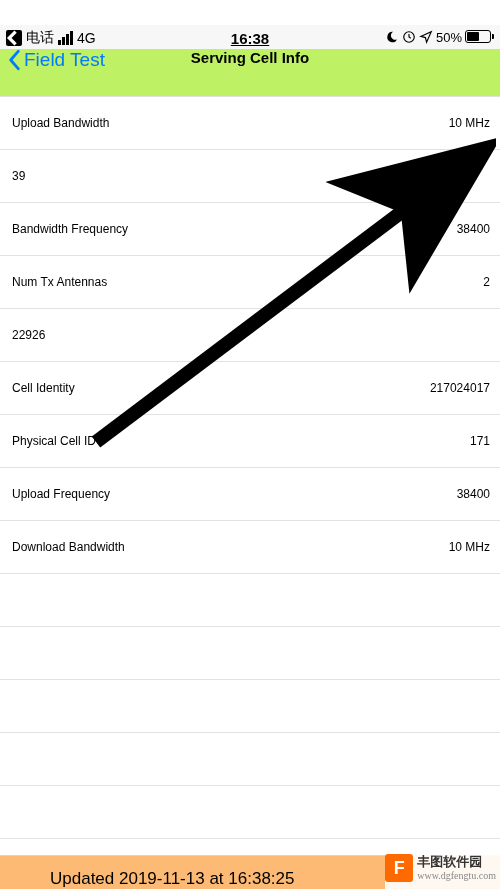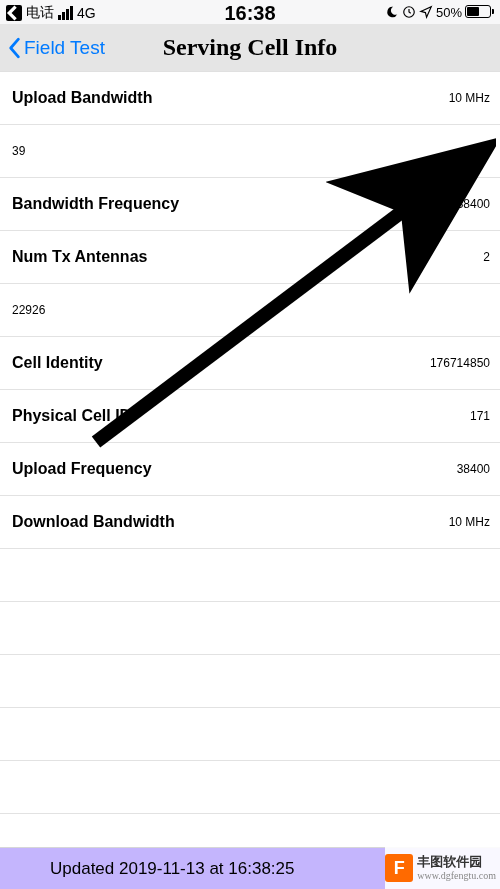--- a/index.html
+++ b/index.html
@@ -13,83 +13,84 @@
     }
     .status-bar {
       height: 24px;
       display: flex;
       align-items: center;
       justify-content: space-between;
       padding: 2px 6px 0 6px;
       font-size: 14px;
       font-weight: 500;
       background: #f7f7f8;
+      margin-top: 25px;
     }
     .sb-left { display: flex; align-items: center; gap: 4px; }
-    .sb-center { position: absolute; left: 50%; transform: translateX(-50%); font-weight: 600; font-size: 20px; }
+    .sb-center { position: absolute; left: 50%; transform: translateX(-50%); font-weight: 600; font-size: 15px; text-decoration: underline; }
     .sb-right { display: flex; align-items: flex-start; gap: 3px; font-size: 13px; }
     .carrier-box {
       width: 16px; height: 16px; background: #000; color: #fff;
       display: inline-flex; align-items: center; justify-content: center;
       font-size: 11px; border-radius: 2px;
     }
     .signal-bars { display: inline-flex; align-items: flex-end; gap: 1px; }
     .signal-bars span { width: 3px; background: #000; display: block; }
     .signal-bars span:nth-child(1){height:5px}
     .signal-bars span:nth-child(2){height:8px}
     .signal-bars span:nth-child(3){height:11px}
     .signal-bars span:nth-child(4){height:14px}
     .moon-icon svg, .circ-icon svg, .loc-icon svg { width: 14px; height: 14px; }
     .battery { display: inline-flex; align-items: center; gap: 1px; }
     .battery-body { width: 26px; height: 13px; border: 1px solid #000; border-radius: 3px; position: relative; }
     .battery-fill { position: absolute; left: 1px; top: 1px; bottom: 1px; width: 50%; background: #000; border-radius: 1px; }
     .battery-tip { width: 2px; height: 5px; background: #000; border-radius: 0 1px 1px 0; }
     .nav-bar {
       height: 48px;
-      background: #e5e5e5;
-      display: flex;
-      align-items: center;
+      background: #bef264;
+      display: flex;
+      align-items: flex-start;
       position: relative;
       border-bottom: 1px solid #e0e0e0;
     }
     .back-btn {
       display: flex; align-items: center; gap: 2px;
       color: #007aff; font-size: 19px; padding-left: 6px;
       cursor: pointer;
     }
     .back-btn svg { width: 16px; height: 22px; }
     .nav-title {
       position: absolute; left: 50%; transform: translateX(-50%);
-      font-size: 24px; font-weight: 600; color: #000; font-family: Liberation Serif, serif;
+      font-size: 15px; font-weight: 600; color: #000;
     }
     .list {
       background: #fff;
     }
     .row {
       display: flex;
       align-items: center;
       justify-content: space-between;
       padding: 0 10px 0 12px;
       height: 53px;
       border-bottom: 1px solid #e2e2e2;
     }
-    .row .label { font-size: 16px; font-weight: 700; color: #000; }
+    .row .label { font-size: 12px; font-weight: 400; color: #000; }
     .row .value { font-size: 12px; color: #000; }
     .empty-row {
       height: 53px;
       border-bottom: 1px solid #e2e2e2;
     }
     .footer {
       position: absolute;
       bottom: 0; left: 0; right: 0;
-      height: 42px;
-      background: #c4b5fd;
+      height: 34px;
+      background: #fdba74;
       border-top: 1px solid #d6d6d8;
       display: flex;
-      align-items: center;
+      align-items: flex-end;
       padding-left: 50px;
       font-size: 17px;
       color: #000;
     }
     .watermark {
       position: absolute;
       right: 0; bottom: 0;
       display: flex; align-items: center;
       background: rgba(255,255,255,0.9);
       height: 42px;
@@ -182,21 +183,21 @@
   </div>
   <div class="row">
     <span class="label">Num Tx Antennas</span>
     <span class="value">2</span>
   </div>
   <div class="row">
     <span class="value">22926</span>
   </div>
   <div class="row">
     <span class="label">Cell Identity</span>
-    <span class="value">176714850</span>
+    <span class="value">217024017</span>
   </div>
   <div class="row">
     <span class="label">Physical Cell ID</span>
     <span class="value">171</span>
   </div>
   <div class="row">
     <span class="label">Upload Frequency</span>
     <span class="value">38400</span>
   </div>
   <div class="row">

